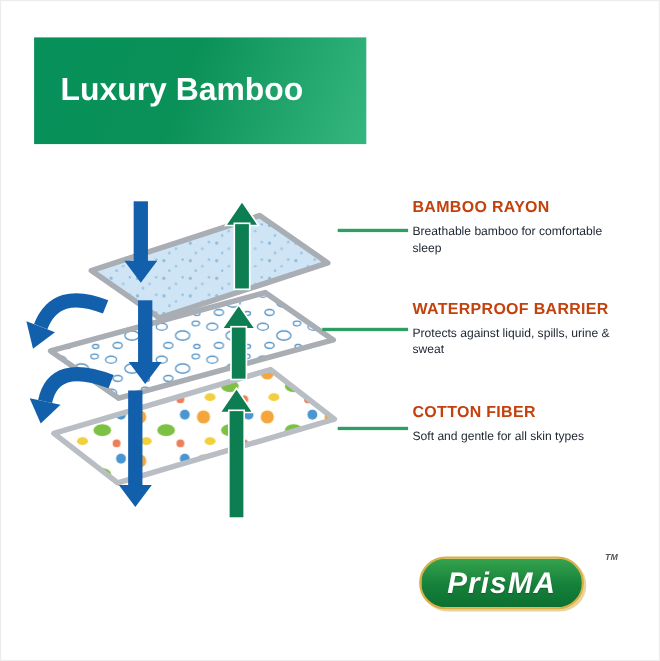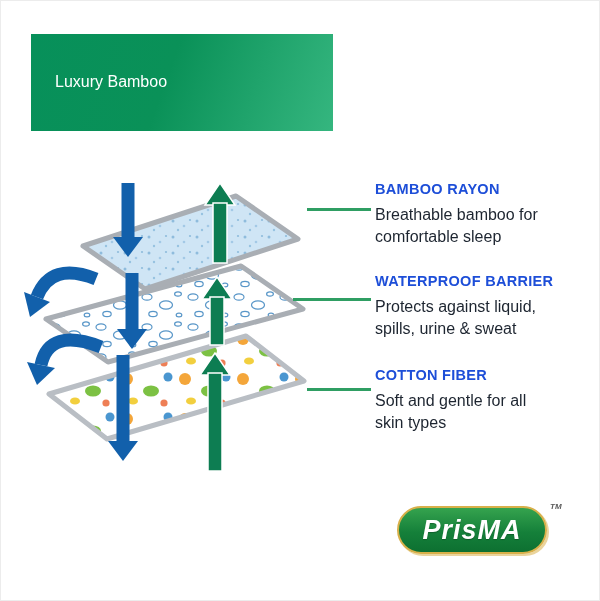--- a/index.html
+++ b/index.html
@@ -18,57 +18,57 @@
     left: 30px; top: 33px;
     width: 302px; height: 97px;
     background: linear-gradient(110deg, #07905a 0%, #0a9158 45%, #35b67f 100%);
     display: flex;
     flex-direction: column;
     justify-content: center;
     padding-left: 24px;
   }
   .banner-line {
     color: #ffffff;
-    font-size: 16px;
-    font-weight: normal;
+    font-size: 29px;
+    font-weight: bold;
     line-height: 1.4;
   }
   .diagram {
     position: absolute;
     left: 0px; top: 168px;
   }
   .callout {
     position: absolute;
     left: 374px;
     width: 200px;
   }
   .callout-title {
-    color: #1d4ed8;
+    color: #c2410c;
     font-size: 14.5px;
     font-weight: bold;
     letter-spacing: 0.3px;
     margin-bottom: 7px;
   }
   .callout-desc {
     color: #1d2530;
-    font-size: 16px;
+    font-size: 11px;
     line-height: 1.4;
     width: 180px;
   }
   .connector {
     position: absolute;
     height: 3px;
     background: #2f9e63;
   }
   .connector.c1 { left: 306px; top: 207px; width: 64px; }
   .connector.c2 { left: 292px; top: 297px; width: 78px; }
   .connector.c3 { left: 306px; top: 387px; width: 64px; }
   .logo {
     position: absolute;
-    left: 396px; top: 505px;
+    left: 380px; top: 505px;
     width: 150px; height: 48px;
     background: linear-gradient(180deg, #35a34e 0%, #15803a 55%, #0d7031 100%);
     border: 2px solid #d8b04a;
     border-radius: 24px;
     box-shadow: 2px 2px 0 rgba(216,176,74,0.55);
     display: flex;
     align-items: center;
     justify-content: center;
   }
   .logo-text {

